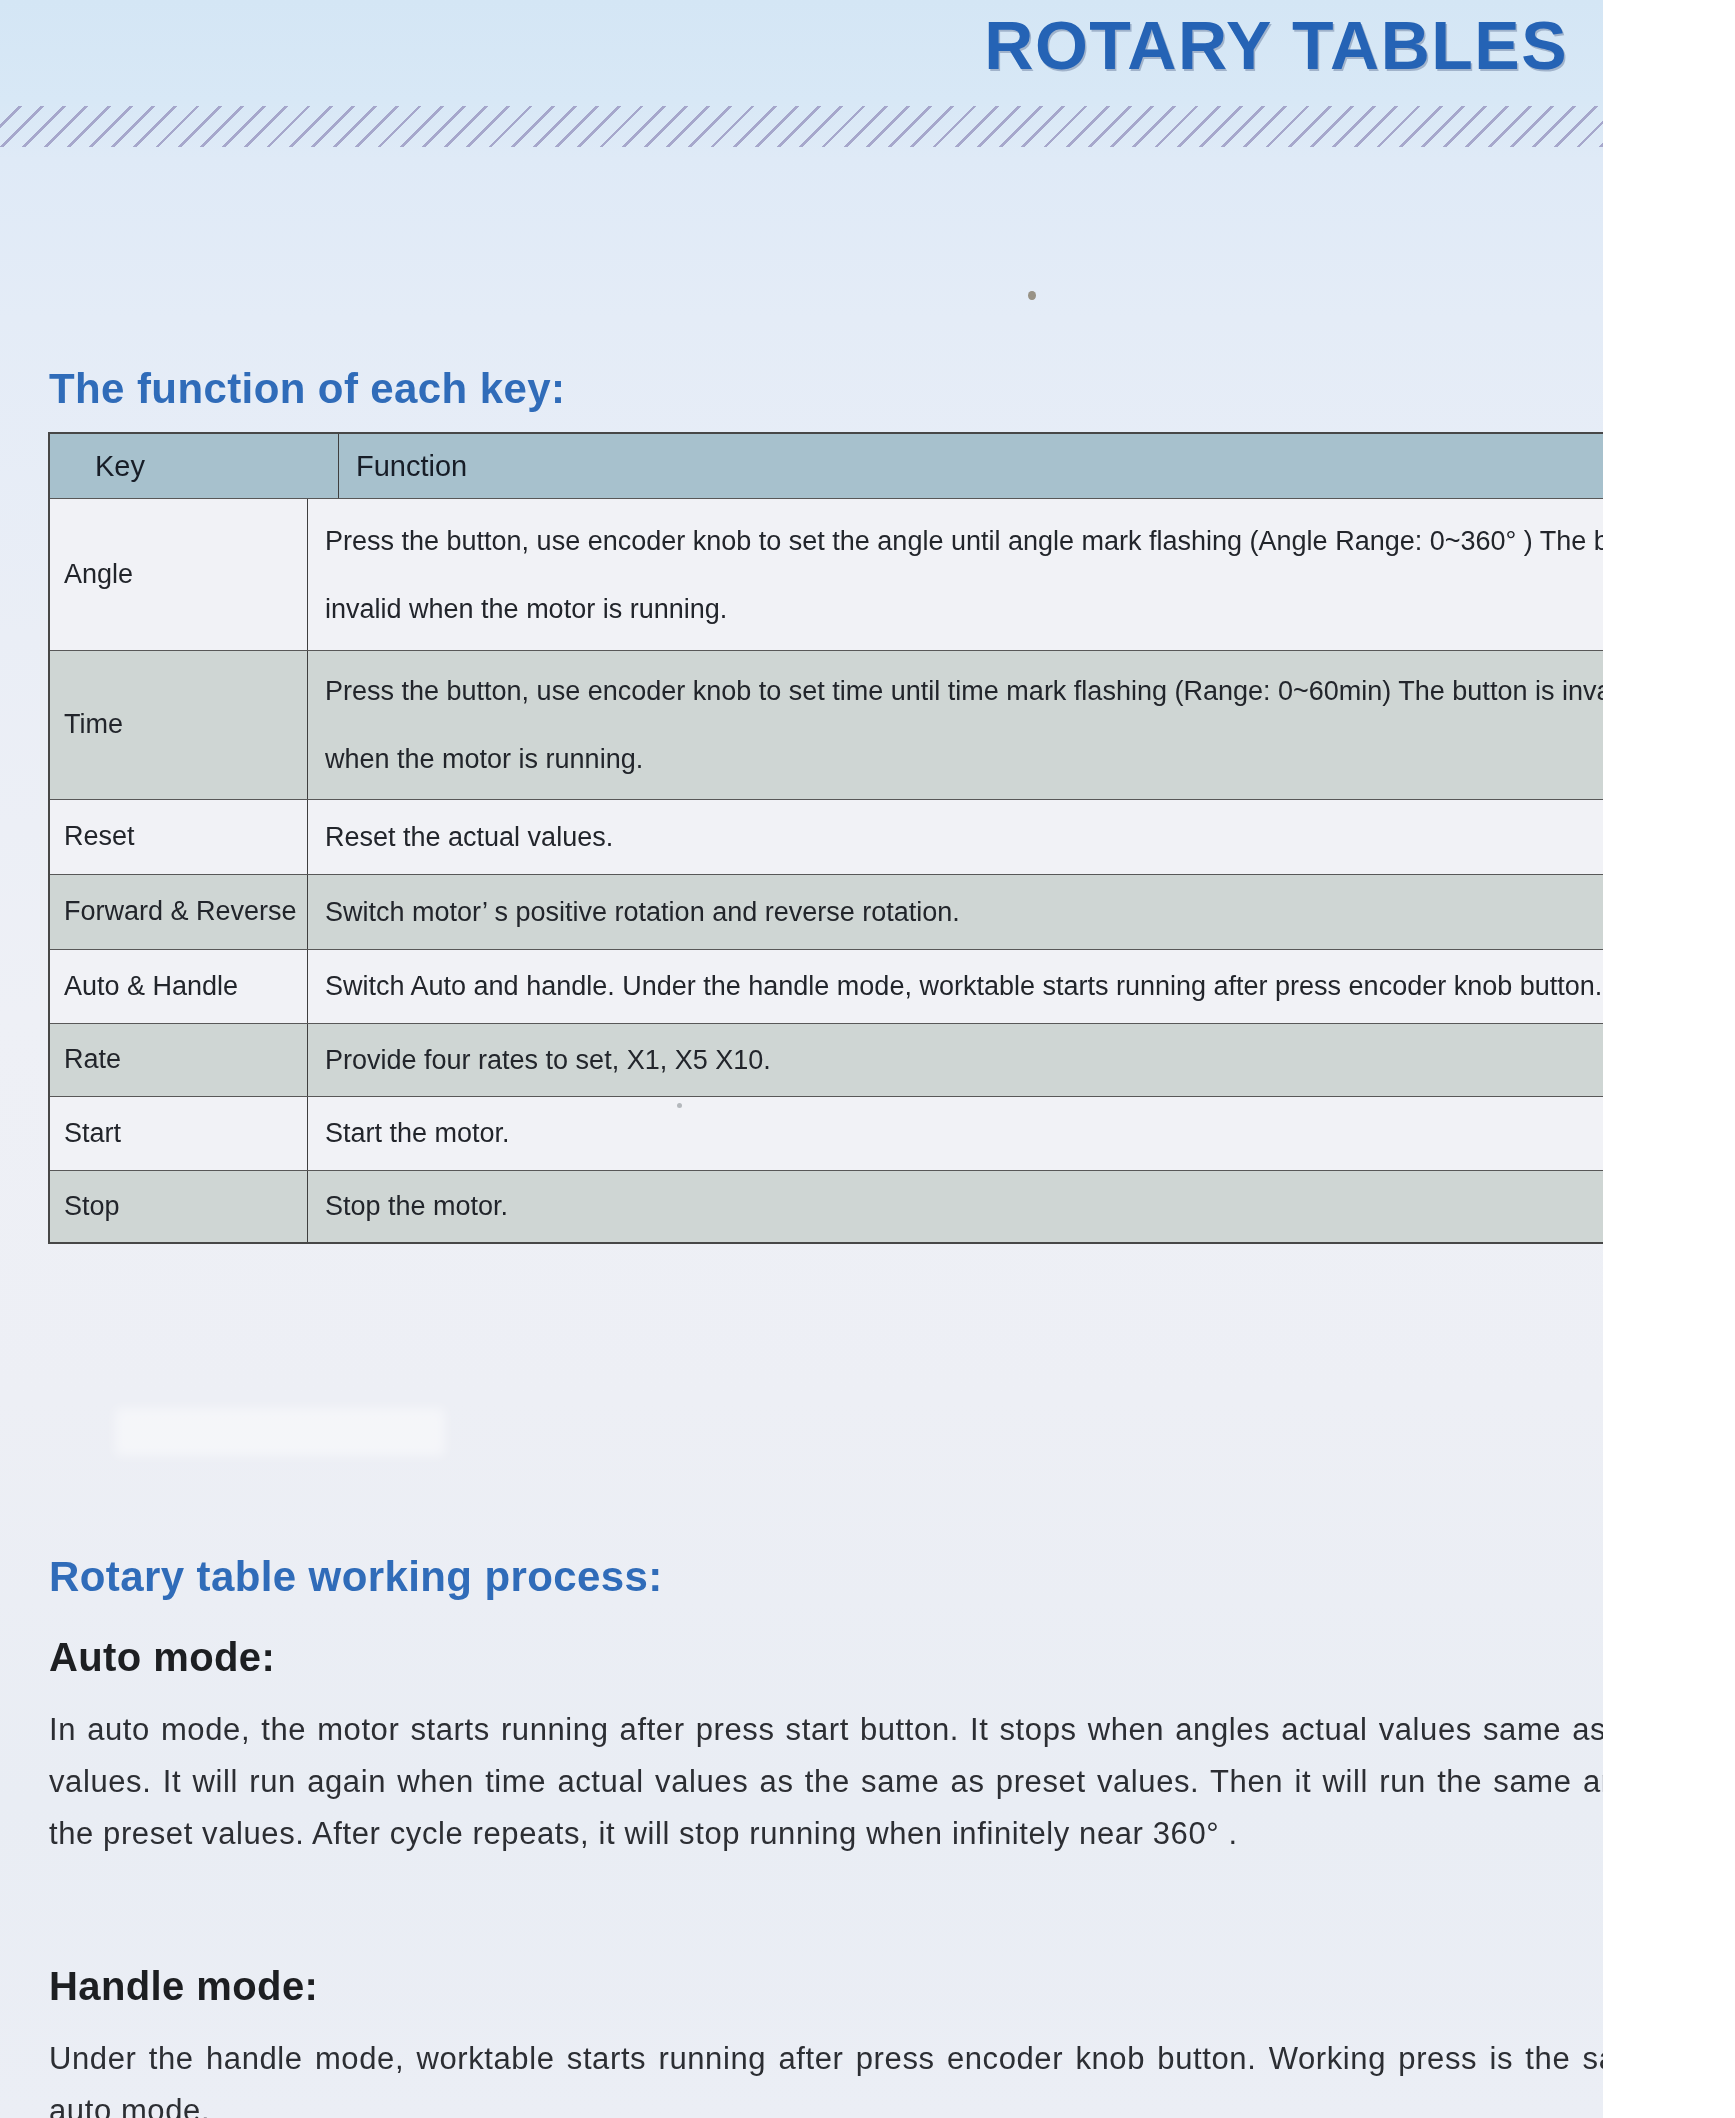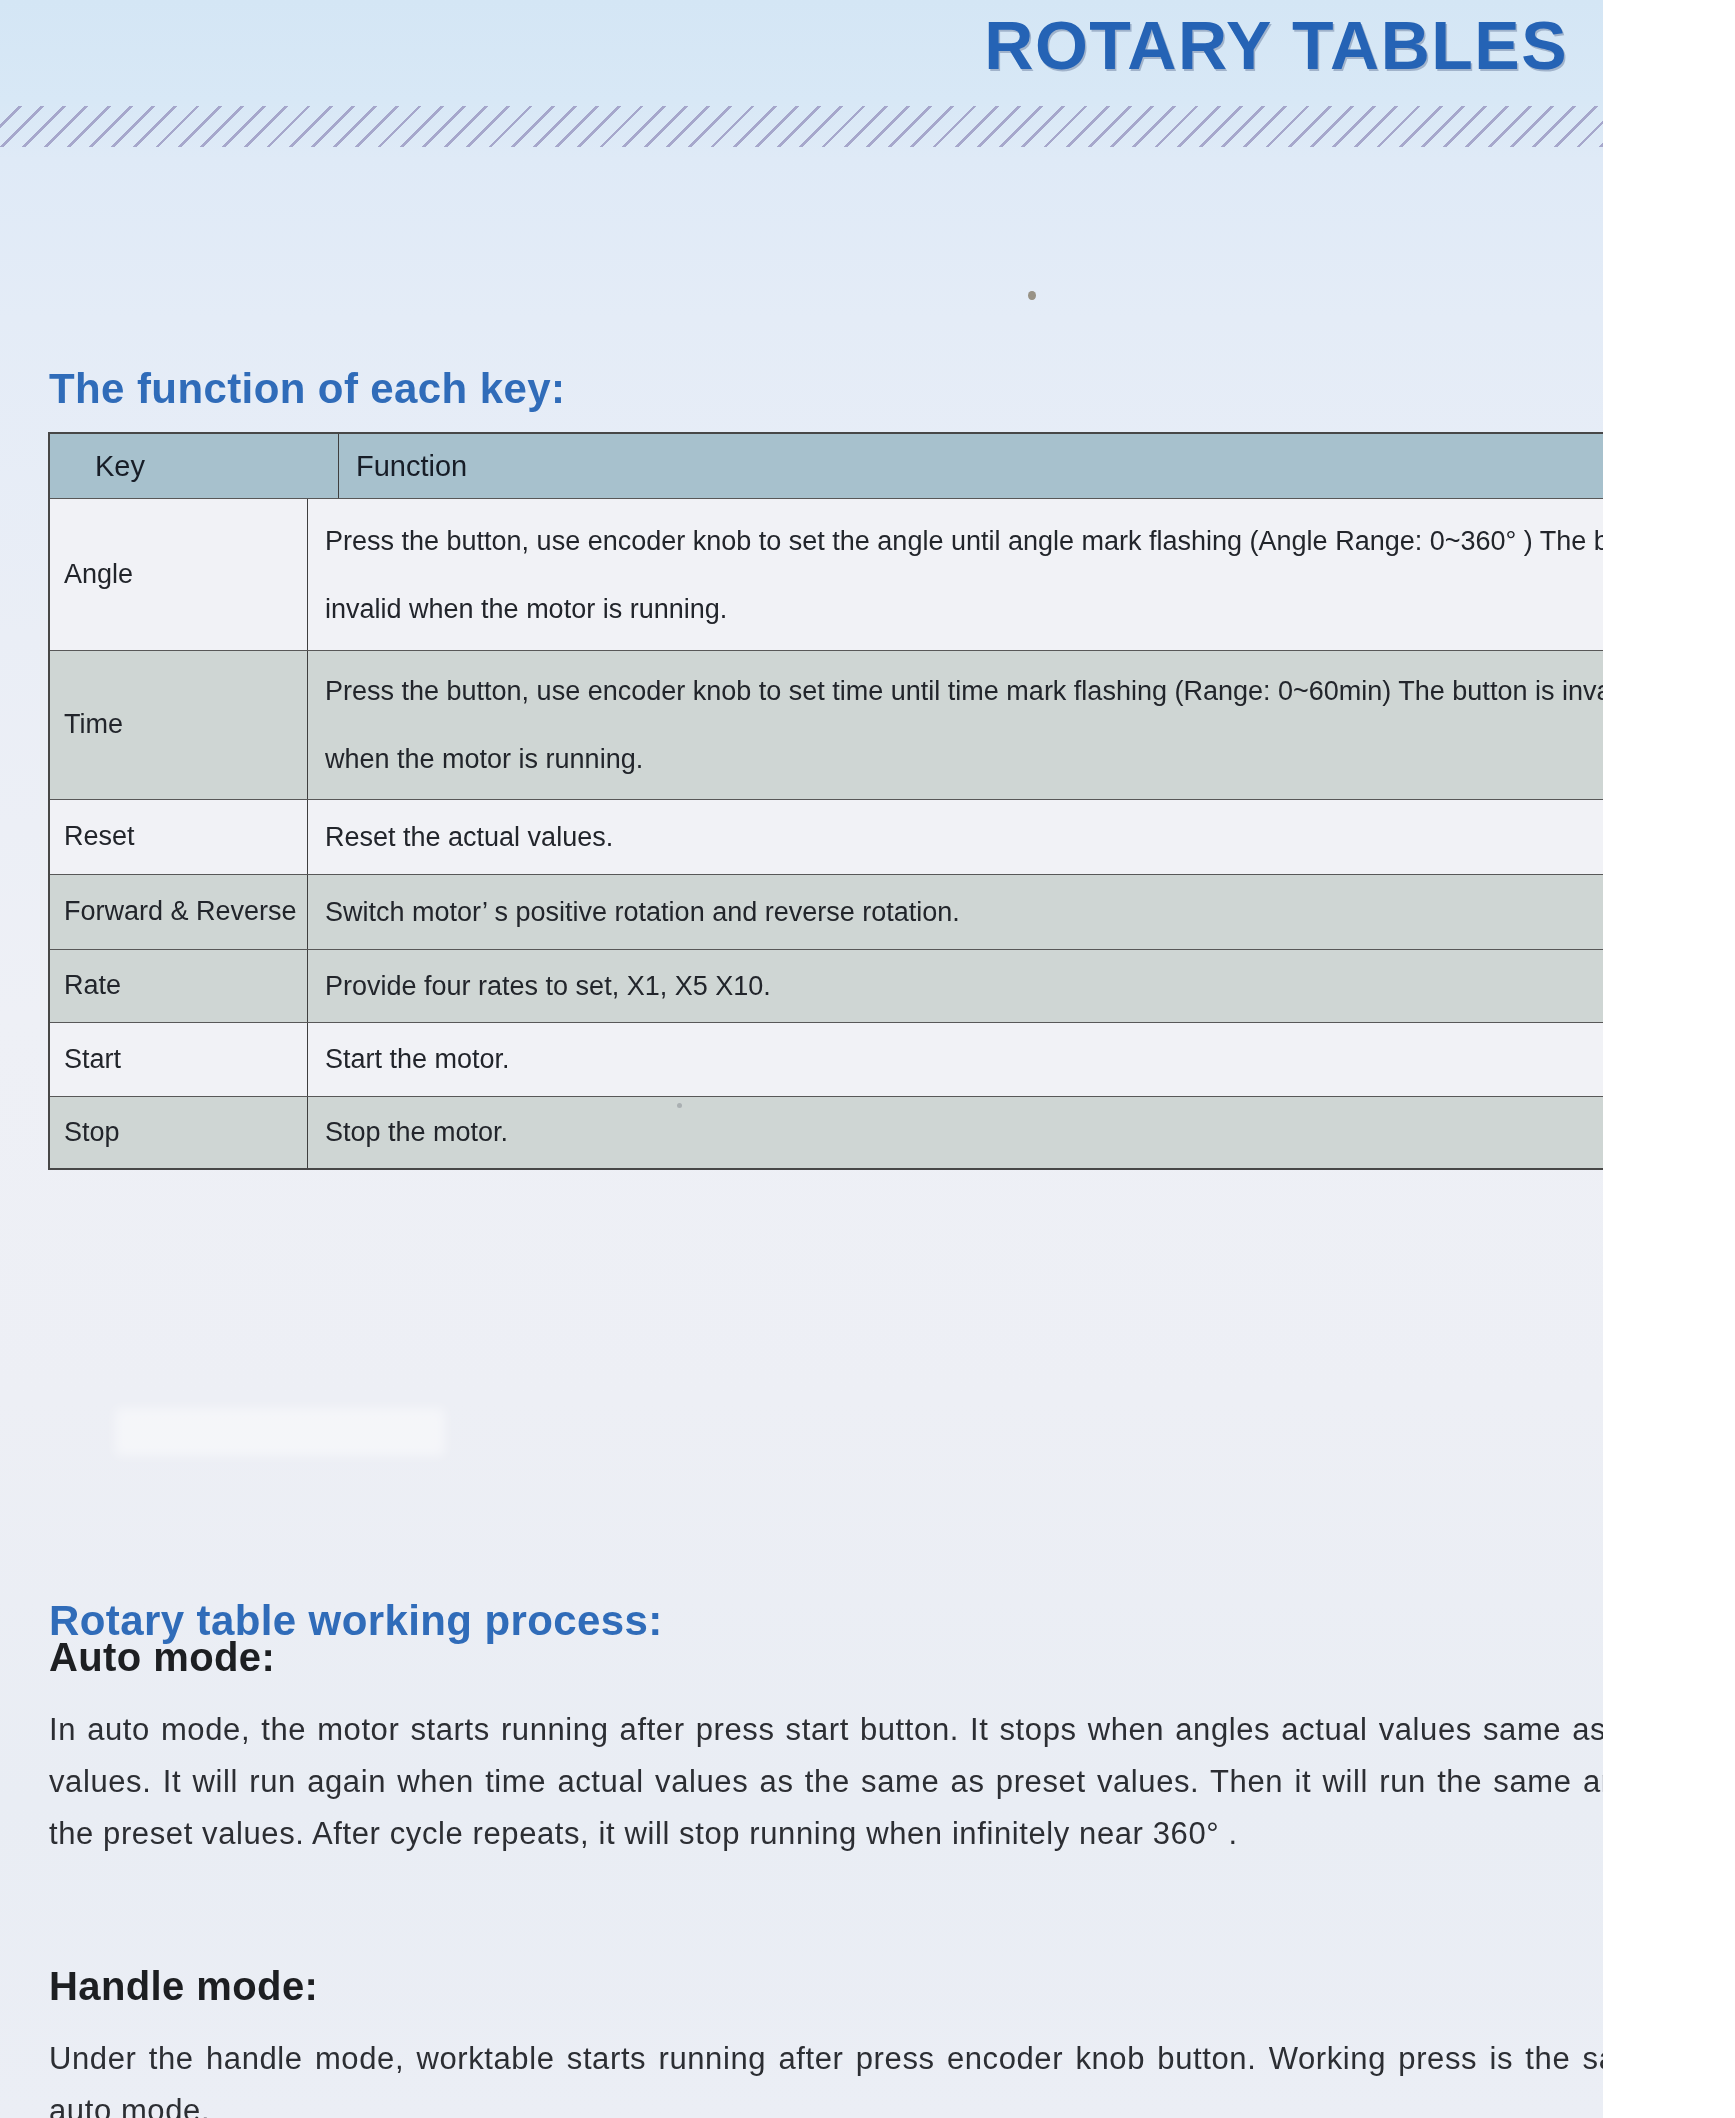--- a/index.html
+++ b/index.html
@@ -112,37 +112,41 @@
       <div class="fcell">Press the button, use encoder knob to set time until time mark flashing (Range: 0~60min) The button is invalid when the motor is running.</div>
     </div>
     <div class="trow bg-light h3">
       <div class="kcell">Reset</div>
       <div class="fcell">Reset the actual values.</div>
     </div>
     <div class="trow bg-gray h4">
       <div class="kcell">Forward &amp; Reverse</div>
       <div class="fcell">Switch motor’ s positive rotation and reverse rotation.</div>
     </div>
+    <div class="trow bg-light h5">
+      <div class="kcell">Auto &amp; Handle</div>
+      <div class="fcell">Switch Auto and handle. Under the handle mode, worktable starts running after press encoder knob button.</div>
+    </div>
     <div class="trow bg-gray h6">
       <div class="kcell">Rate</div>
       <div class="fcell">Provide four rates to set, X1, X5 X10.</div>
     </div>
     <div class="trow bg-light h7">
       <div class="kcell">Start</div>
       <div class="fcell">Start the motor.</div>
     </div>
     <div class="trow bg-gray h8">
       <div class="kcell">Stop</div>
       <div class="fcell">Stop the motor.</div>
     </div>
   </div>
 
   <div class="ghost"></div>
 
-  <div class="h-blue" style="top:1553px;margin-top:44px;">Rotary table working process:</div>
+  <div class="h-blue" style="top:1553px;">Rotary table working process:</div>
 
   <div class="h-black" style="top:1635px;">Auto mode:</div>
   <div class="para" style="top:1704px;">In auto mode, the motor starts running after press start button. It stops when angles actual values same as preset values. It will run again when time actual values as the same as preset values. Then it will run the same angle as the preset values. After cycle repeats, it will stop running when infinitely near 360° .</div>
 
   <div class="h-black" style="top:1964px;">Handle mode:</div>
   <div class="para" style="top:2033px;">Under the handle mode, worktable starts running after press encoder knob button. Working press is the same as auto mode.</div>
 
   <div class="speck speck1"></div>
   <div class="speck speck2"></div>
 

